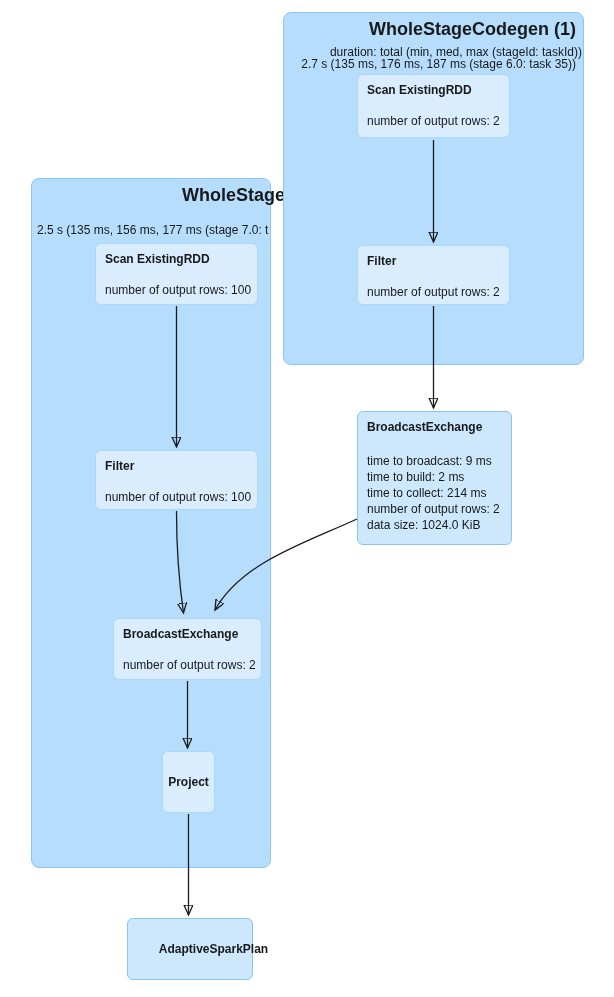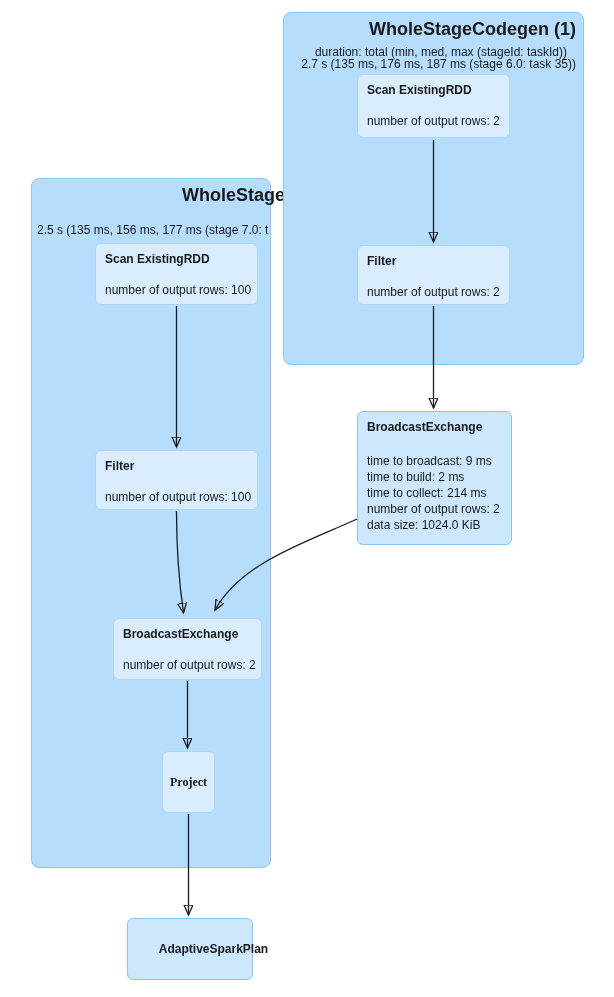--- a/index.html
+++ b/index.html
@@ -36,21 +36,21 @@
 
 <div class="canvas">
 
   <div class="cluster" style="left:31px;top:178px;width:240px;height:690px;z-index:1;">
     <div class="cluster-head-line cluster-title" style="left:150px;top:10px;">WholeStageCode</div>
     <div class="cluster-head-line" style="left:5px;top:45px;">2.5 s (135 ms, 156 ms, 177 ms (stage 7.0: t</div>
   </div>
 
   <div class="cluster" style="left:283px;top:12px;width:301px;height:353px;z-index:2;">
     <div class="cluster-head-line cluster-title" style="right:7px;top:10px;">WholeStageCodegen (1)</div>
-    <div class="cluster-head-line" style="right:16px;top:33px;margin-left:40px;">duration: total (min, med, max (stageId: taskId))</div>
+    <div class="cluster-head-line" style="right:1px;top:33px;margin-left:40px;">duration: total (min, med, max (stageId: taskId))</div>
     <div class="cluster-head-line" style="right:7px;top:45px;">2.7 s (135 ms, 176 ms, 187 ms (stage 6.0: task 35))</div>
   </div>
 
   <div class="node" style="left:357px;top:74px;width:153px;height:64px;">
     <div class="node-title">Scan ExistingRDD</div>
     <div class="node-gap"></div>
     <div class="metric">number of output rows: 2</div>
   </div>
 
   <div class="node" style="left:357px;top:245px;width:153px;height:60px;">
@@ -70,21 +70,21 @@
     <div class="node-gap"></div>
     <div class="metric">number of output rows: 100</div>
   </div>
 
   <div class="node" style="left:113px;top:618px;width:149px;height:62px;">
     <div class="node-title">BroadcastExchange</div>
     <div class="node-gap"></div>
     <div class="metric">number of output rows: 2</div>
   </div>
 
-  <div class="node node--label-only" style="left:162px;top:751px;width:53px;height:62px;font-family:Liberation Serif, serif;">
+  <div class="node node--label-only" style="left:162px;top:751px;width:53px;height:62px;">
     <div class="node-title">Project</div>
   </div>
 
   <div class="node node--outside" style="left:357px;top:411px;width:155px;height:134px;">
     <div class="node-title">BroadcastExchange</div>
     <div class="node-gap node-gap--lg"></div>
     <div class="metric">time to broadcast: 9 ms</div>
     <div class="metric">time to build: 2 ms</div>
     <div class="metric">time to collect: 214 ms</div>
     <div class="metric">number of output rows: 2</div>

